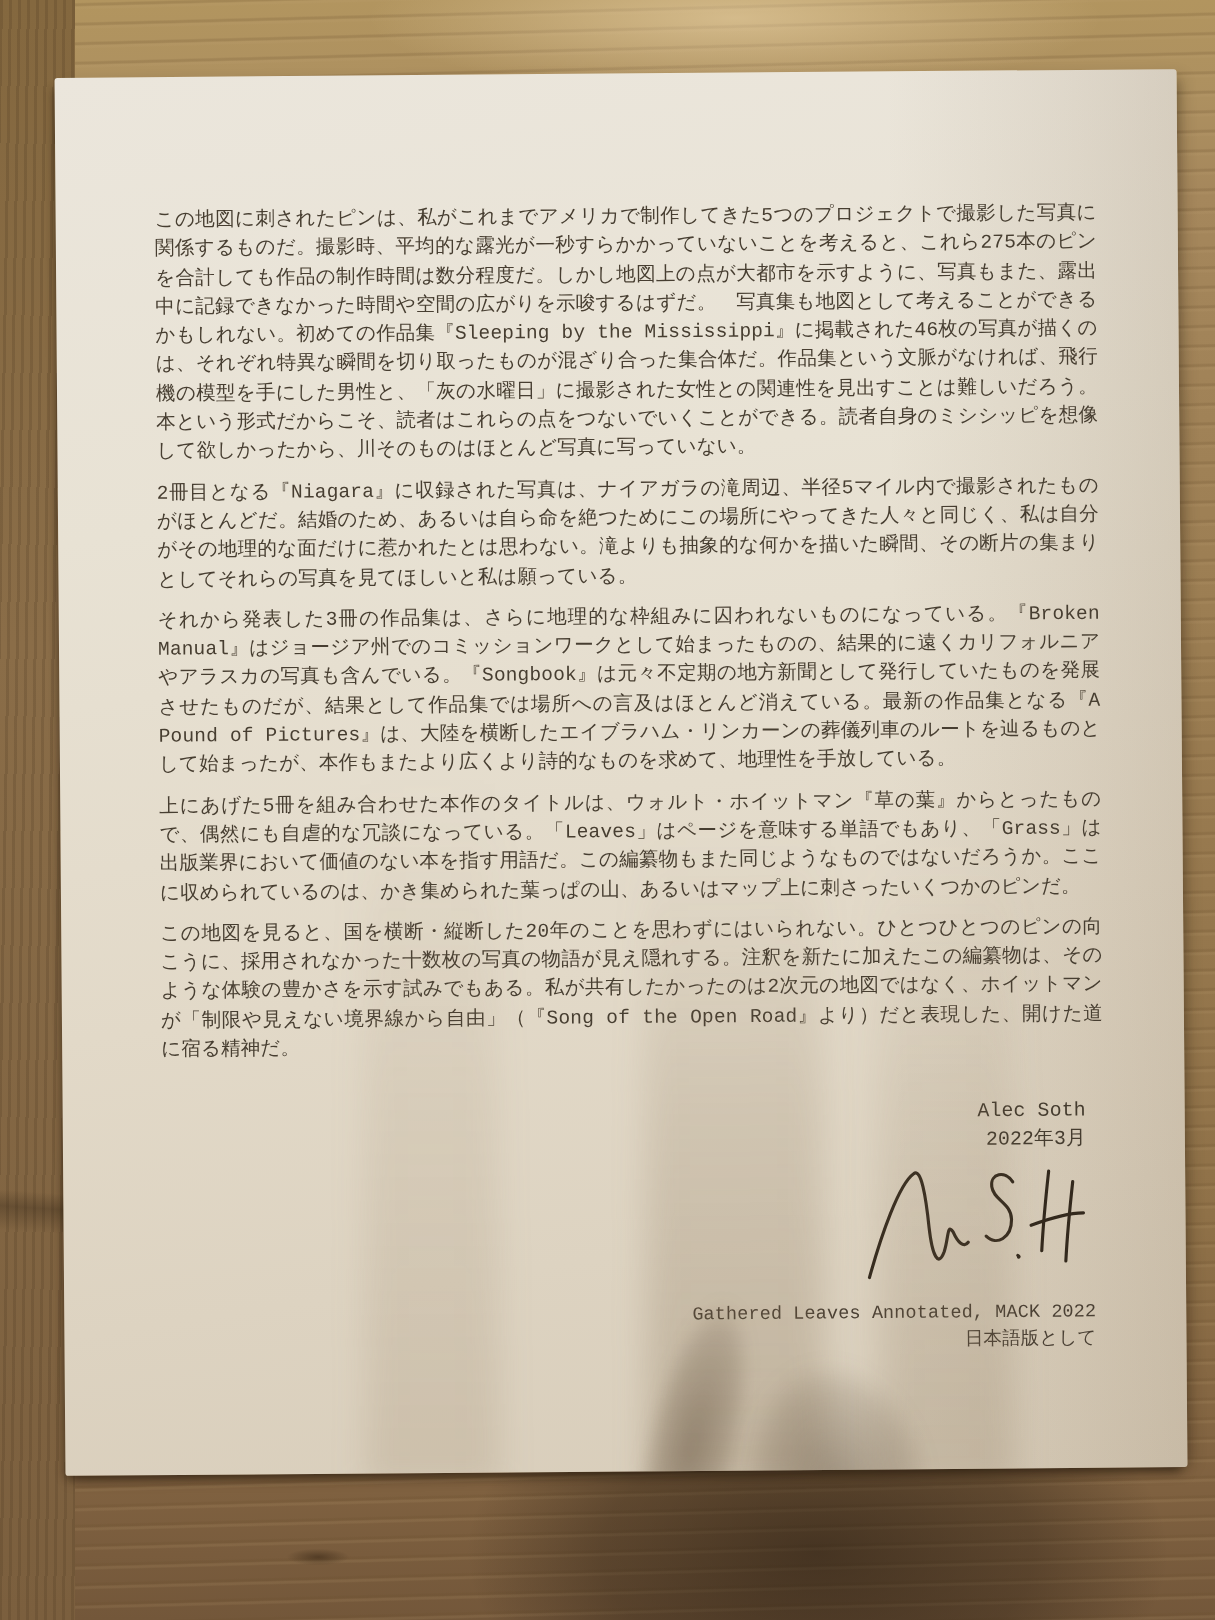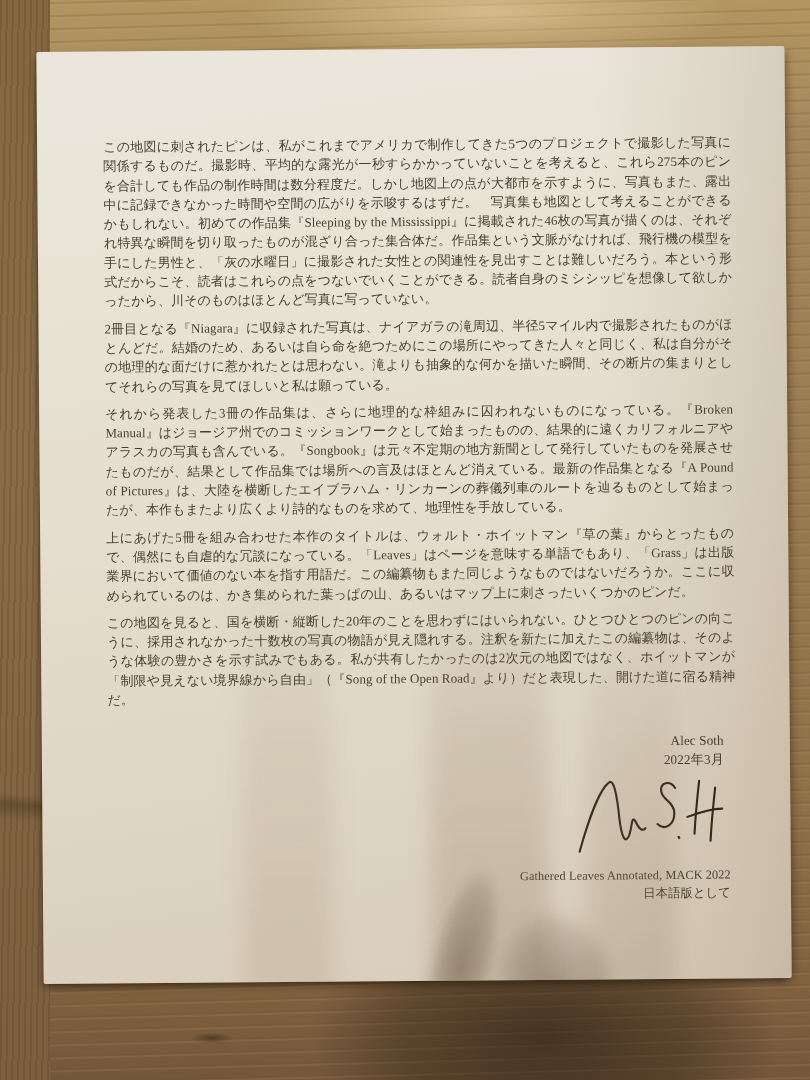--- a/index.html
+++ b/index.html
@@ -1,18 +1,18 @@
 <!DOCTYPE html>
 <html><head>
 <meta charset="utf-8">
 <style>
   html,body{margin:0;padding:0;background:#222;}
   .scene{
     position:relative;width:810px;height:1080px;overflow:hidden;
-    font-family:Liberation Serif, serif;
+    font-family:Liberation Mono, monospace;
   }
   
   .wood{
     position:absolute;inset:0;
     background:
       radial-gradient(30px 8px at 212px 1038px, rgba(58,40,22,.6), rgba(58,40,22,0) 70%),
       radial-gradient(300px 170px at 545px 1035px, rgba(22,15,9,.52), rgba(22,15,9,.3) 48%, rgba(22,15,9,0) 78%),
       radial-gradient(340px 70px at 490px 12px, rgba(247,225,183,.5), rgba(247,225,183,0) 72%),
       repeating-linear-gradient(178.5deg,
         rgba(105,78,44,0) 0px, rgba(105,78,44,0) 3px,

